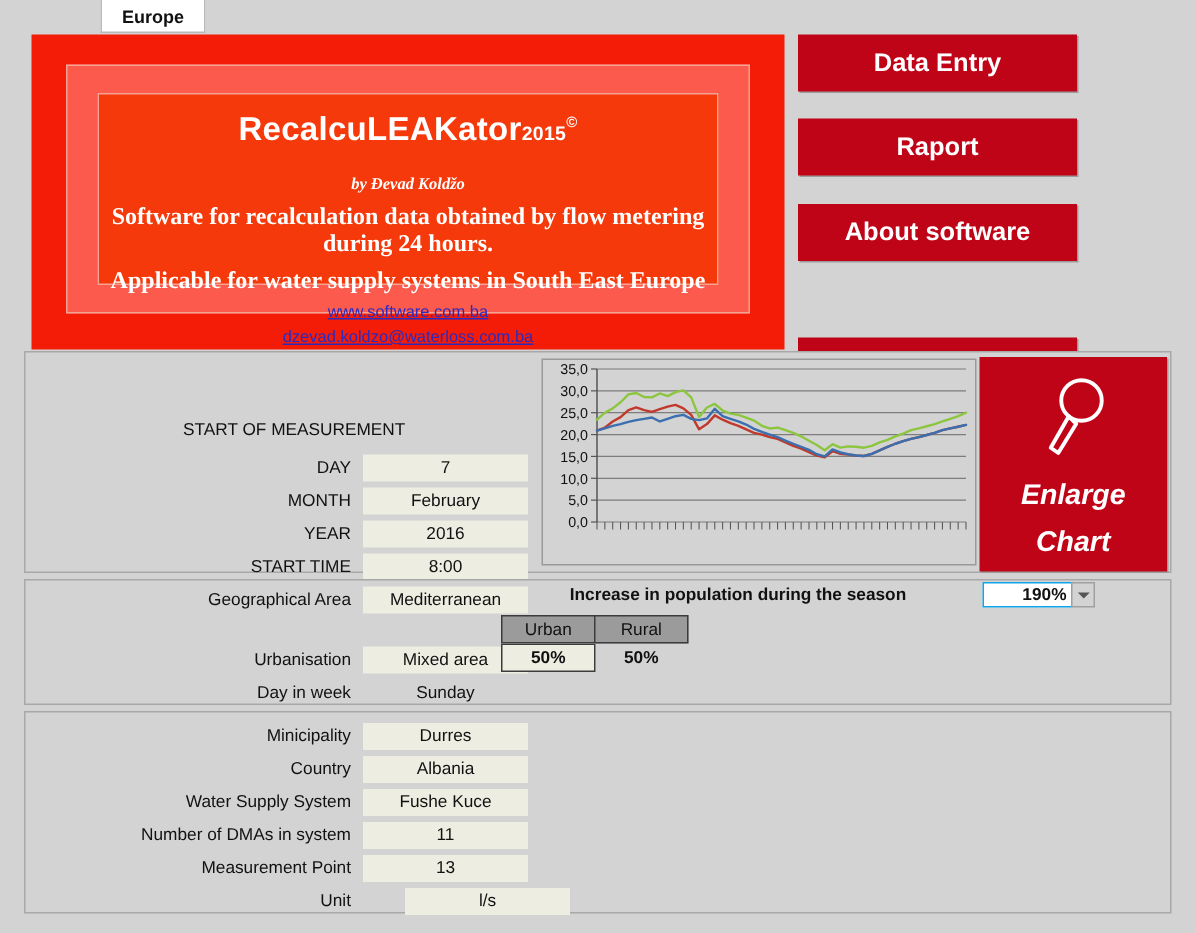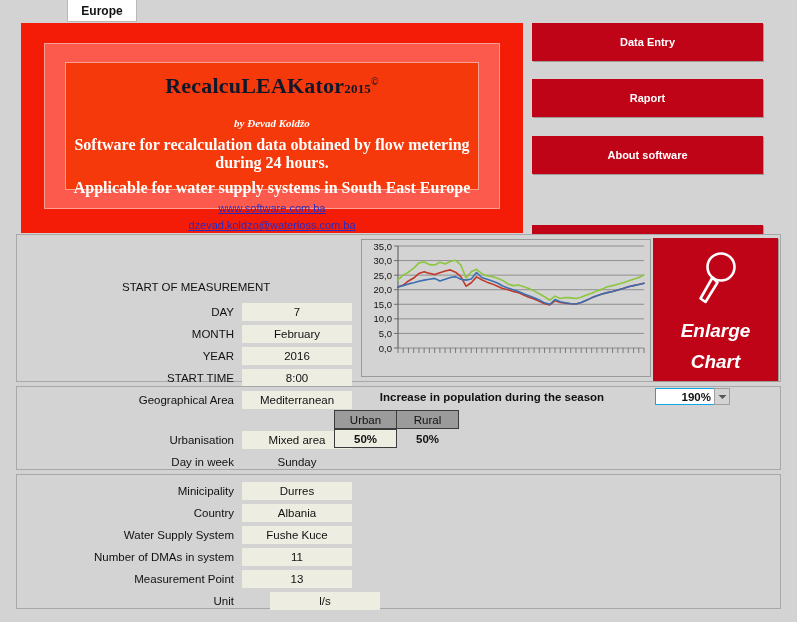--- a/index.html
+++ b/index.html
@@ -29,43 +29,43 @@
   .banner-mid{
     position:absolute;left:23px;top:20px;width:456px;height:166px;
     background:#fb5a4c;border:1px solid #f6a293;box-sizing:border-box;
   }
   .banner-inner{
     position:absolute;left:20px;top:18px;width:414px;height:128px;
     background:#f5390a;border:1px solid #f6a293;box-sizing:border-box;
     text-align:center;padding-top:4px;
   }
   .b-title{
-    font-family:Liberation Serif, serif;
-    font-weight:bold;color:#0f172a;font-size:22px;margin-top:6px;letter-spacing:.2px;
+    font-family:Liberation Sans, sans-serif;
+    font-weight:bold;color:#ffffff;font-size:22px;margin-top:6px;letter-spacing:.2px;
   }
   .b-title .yr{font-size:13px;vertical-align:baseline;}
   .b-title .cp{font-size:10px;vertical-align:super;}
   .b-author{
     font-family:"Liberation Serif", serif;font-weight:bold;
     color:#ffffff;font-size:11px;margin-top:18px;font-style:italic;
   }
   .b-line{
     font-family:"Liberation Serif", serif;font-weight:bold;
     color:#ffffff;font-size:16px;margin-top:7px;
   }
   .b-link{
     display:block;color:#2b2bc0;font-size:11px;margin-top:5px;
     text-decoration:underline;font-family:"Liberation Sans",sans-serif;
   }
 
   
   .rbtn{
-    position:absolute;left:532px;width:231px;height:38px;
+    position:absolute;left:532px;width:186px;height:38px;
     background:#c00418;color:#fff;border:none;
-    font-size:11px;font-weight:bold;
+    font-size:17px;font-weight:bold;
     display:flex;align-items:center;justify-content:center;
     box-shadow:1px 1px 0 #9b9b9b;
   }
   #rb0{top:23px;} #rb1{top:79px;} #rb2{top:136px;} #rb3{top:192px;margin-top:33px;}
 
   
   .panel{position:absolute;background:#d3d3d3;border:1px solid #a8a8a8;box-sizing:border-box;}
   #panel-measure{left:16px;top:234px;width:765px;height:148px;}
   #panel-geo{left:16px;top:386px;width:765px;height:84px;}
   #panel-loc{left:16px;top:474px;width:765px;height:135px;}

